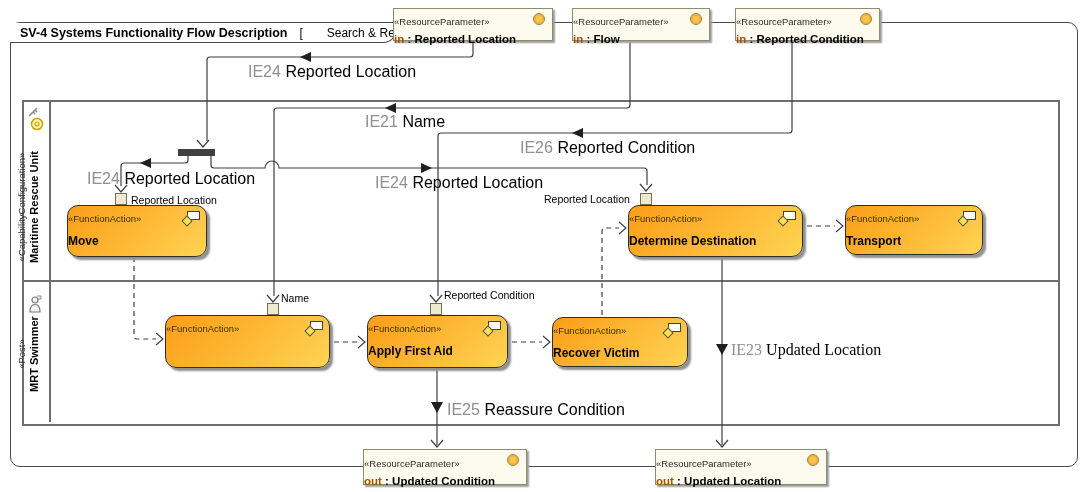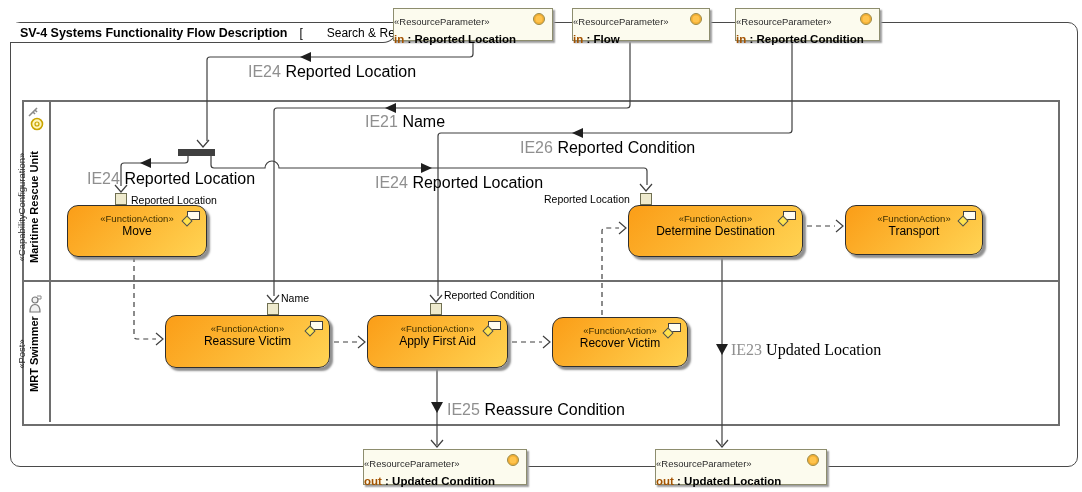--- a/index.html
+++ b/index.html
@@ -33,24 +33,24 @@
   .param .st{font-size:9.5px;color:#2b2b2b;}
   .param .nm{font-size:11.5px;font-weight:bold;color:#000;}
   .param .dir{color:#a35200;}
   .param .circ{position:absolute;top:4px;right:7px;width:10px;height:10px;border-radius:50%;
                background:#ffc44d;border:1px solid #9a8a4a;
                box-shadow:inset 0 0 0 1.5px #f2ad33;}
 
   
   .action{position:absolute;border:1.4px solid #2f2f2f;border-radius:11px;
           background:linear-gradient(135deg,#fba01a 5%,#ffd150 95%);
-          box-shadow:3px 3px 2px #909090;text-align:center;z-index:5;box-sizing:border-box;
+          box-shadow:3px 3px 2px #909090;text-align:left;z-index:5;box-sizing:border-box;
           padding-top:7px;}
   .action .st{font-size:9.5px;color:#3a2d00;display:block;}
-  .action .nm{font-size:12px;font-weight:normal;color:#000;display:block;margin-top:0;}
+  .action .nm{font-size:12px;font-weight:bold;color:#000;display:block;margin-top:10px;}
   .rake{position:absolute;top:5px;right:6px;width:11px;height:7px;
         border:1.3px solid #3f3f3f;background:#fffdf2;}
   .diam{position:absolute;top:11px;right:15px;width:6px;height:6px;background:#ffe14d;
         border:1px solid #4f4f4f;transform:rotate(45deg);}
 
   .pin{position:absolute;width:12px;height:12px;background:#eeeacd;border:1px solid #6f6f52;
        z-index:6;box-sizing:border-box;}
   .pinlbl{position:absolute;font-size:10.5px;color:#000;white-space:nowrap;z-index:6;}
 
   .lbl{position:absolute;font-size:16px;white-space:nowrap;z-index:6;color:#000;}
@@ -187,21 +187,20 @@
     <span class="diam"></span>
   </div>
   <div class="action" style="left:845px;top:205px;width:138px;height:50px;">
     <span class="st">«FunctionAction»</span>
     <span class="nm">Transport</span>
     <span class="rake"></span>
     <span class="diam"></span>
   </div>
   <div class="action" style="left:165px;top:315px;width:165px;height:53px;">
     <span class="st">«FunctionAction»</span>
-    <span class="nm">Reassure Victim</span>
     <span class="rake"></span>
     <span class="diam"></span>
   </div>
   <div class="action" style="left:367px;top:315px;width:141px;height:53px;">
     <span class="st">«FunctionAction»</span>
     <span class="nm">Apply First Aid</span>
     <span class="rake"></span>
     <span class="diam"></span>
   </div>
   <div class="action" style="left:552px;top:317px;width:136px;height:50px;">

